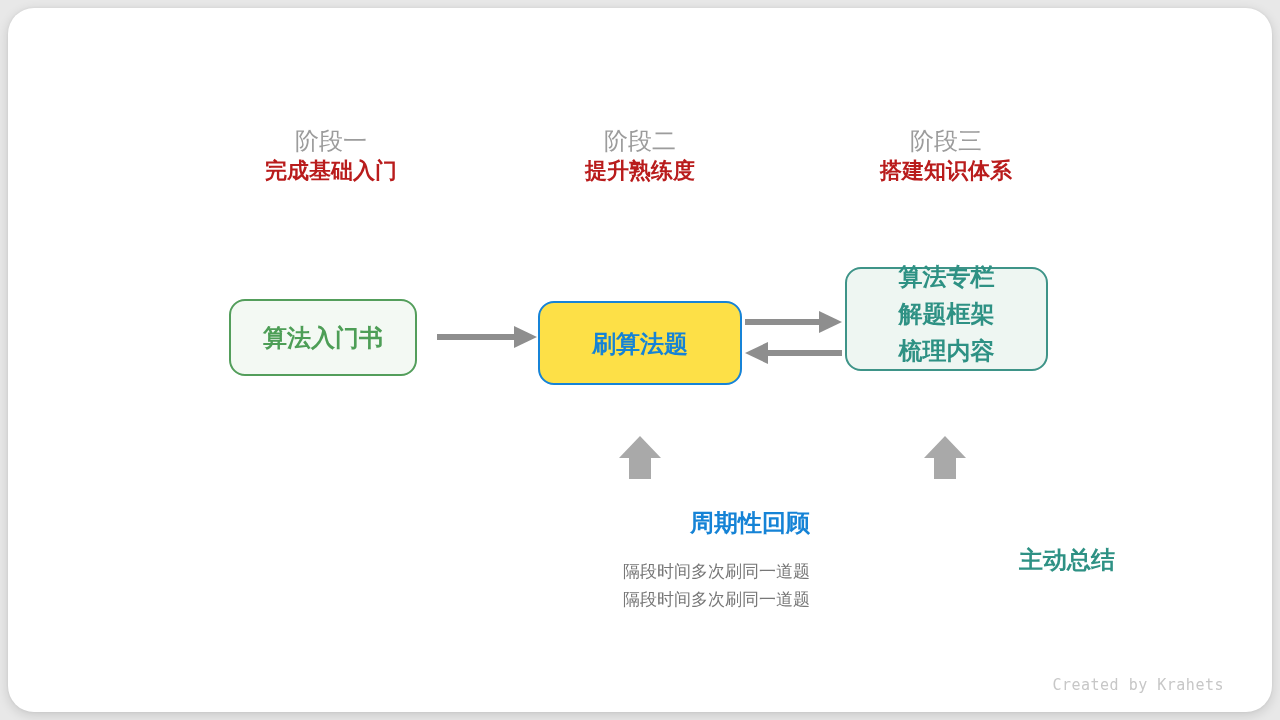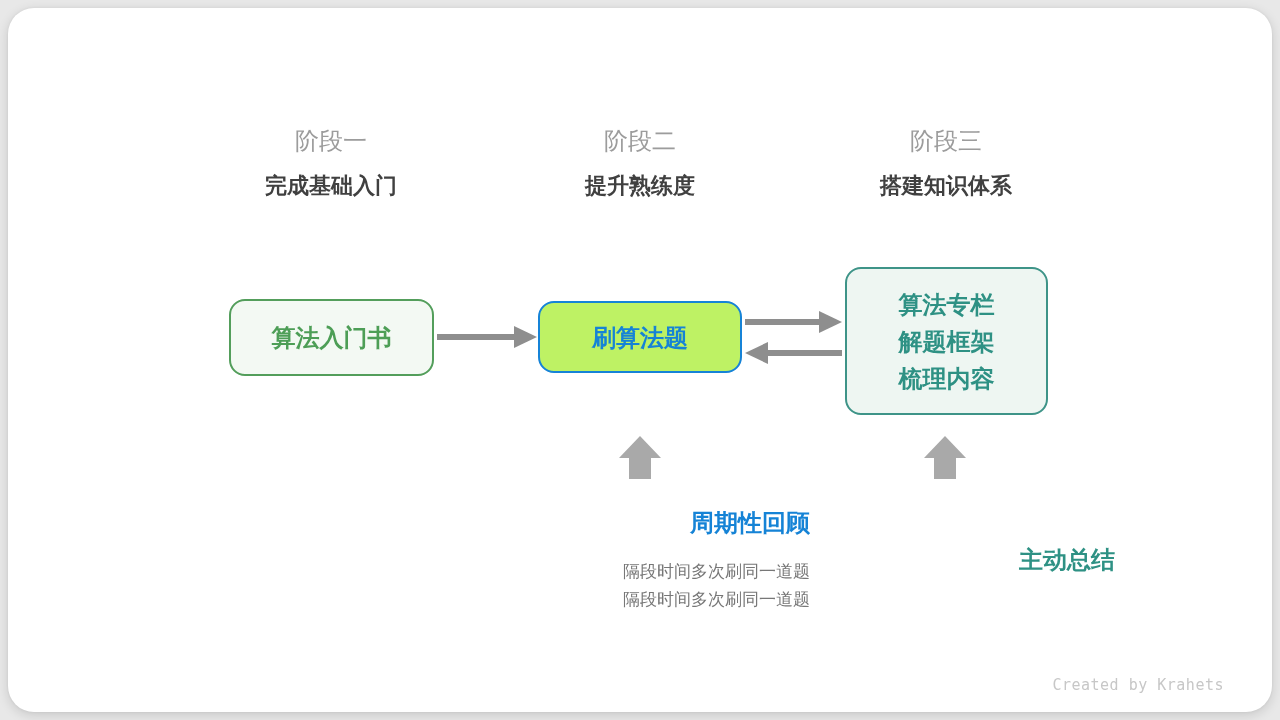--- a/index.html
+++ b/index.html
@@ -14,36 +14,36 @@
     left: 8px; top: 8px; right: 8px; bottom: 8px;
     background: #ffffff;
     border-radius: 26px;
     box-shadow: 0 3px 12px rgba(0,0,0,0.14), 0 0 3px rgba(0,0,0,0.06);
   }
   .abs { position: absolute; }
 
   
   .stage-header { width: 320px; text-align: center; }
   .stage-label { font-size: 24px; color: #9c9c9c; line-height: 30px; }
-  .stage-subtitle { font-size: 22px; font-weight: 700; color: #404040; line-height: 30px; margin-top: 15px; }
+  .stage-subtitle { font-size: 22px; font-weight: 700; color: #b91c1c; line-height: 30px; }
   .col1 { left: 171px; } .col2 { left: 480px; } .col3 { left: 786px; }
   .stage-header.abs { top: 126px; }
 
   
   .node {
     display: flex; flex-direction: column;
     align-items: center; justify-content: center;
     border-radius: 16px;
     border: 2.5px solid;
     text-align: center;
   }
   .node-line { font-size: 24px; font-weight: 700; line-height: 37px; }
-  .node-green { left: 229px; top: 299px; width: 205px; height: 77px; border-color: #539e5b; background: #f3f9f3; color: #4d9e56; }
-  .node-blue  { left: 538px; top: 301px; width: 204px; height: 72px; border-color: #1683d7; background: #bef264; color: #1583d6; }
-  .node-teal  { left: 845px; top: 267px; width: 203px; height: 148px; border-color: #3e9488; background: #eef6f2; color: #2e9184; }
+  .node-green { left: 229px; top: 299px; width: 188px; height: 77px; border-color: #539e5b; background: #f3f9f3; color: #4d9e56; }
+  .node-blue  { left: 538px; top: 301px; width: 204px; height: 84px; border-color: #1683d7; background: #fde047; color: #1583d6; }
+  .node-teal  { left: 845px; top: 267px; width: 203px; height: 104px; border-color: #3e9488; background: #eef6f2; color: #2e9184; justify-content: flex-end; }
 
   
   .connector-layer { left: 0; top: 0; pointer-events: none; }
 
   
   .annotation { width: 340px; text-align: right; top: 508px; }
   .annotation-title { font-size: 24px; font-weight: 700; line-height: 30px; }
   .annotation-title.blue { color: #1583d6; }
   .annotation-title.teal { color: #2e9184; margin-top: 37px; }
   .annotation-body { margin-top: 20px; font-size: 17px; color: #777777; line-height: 28px; }

